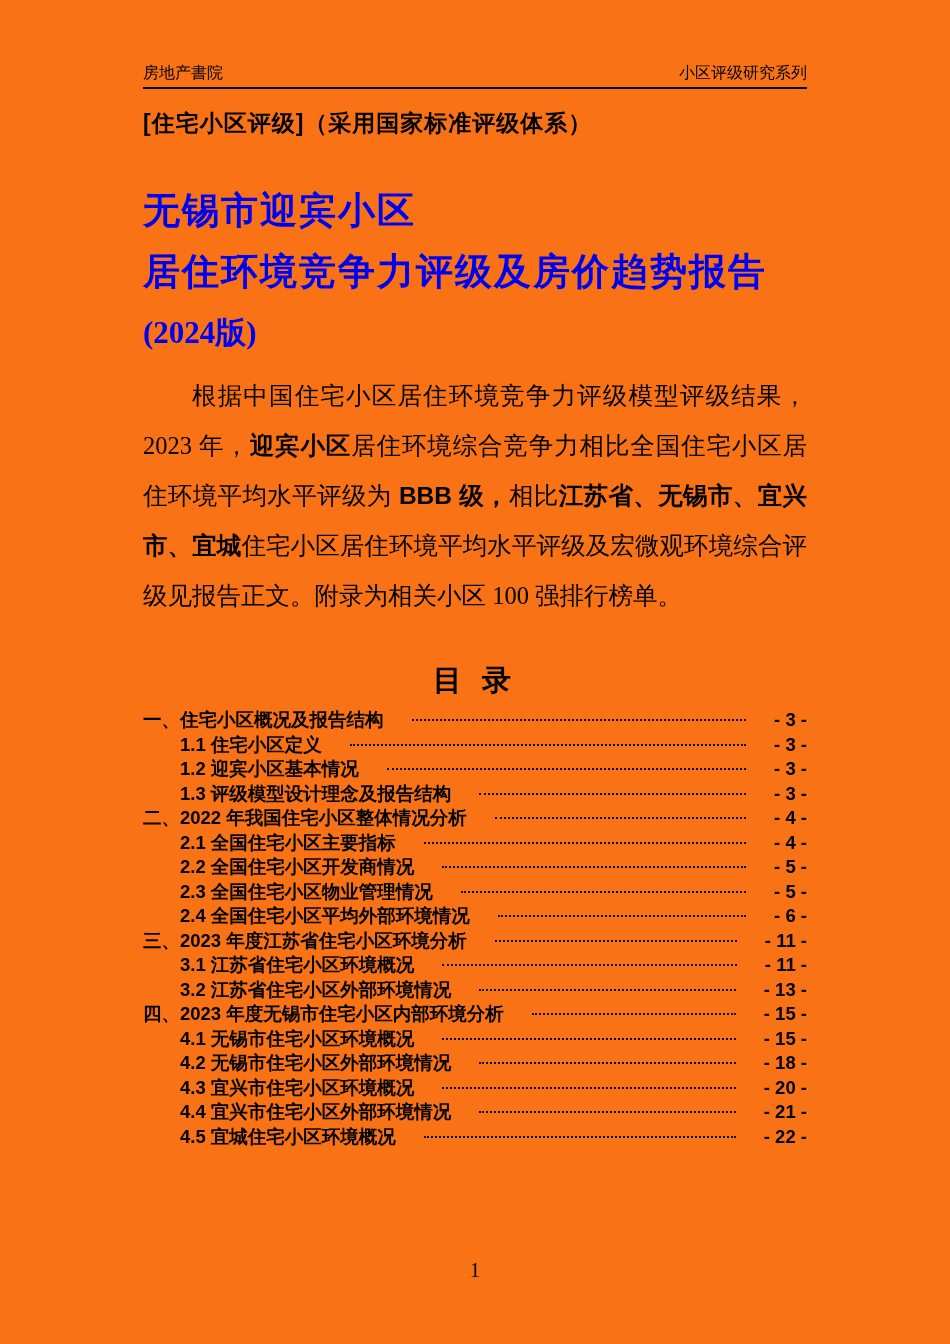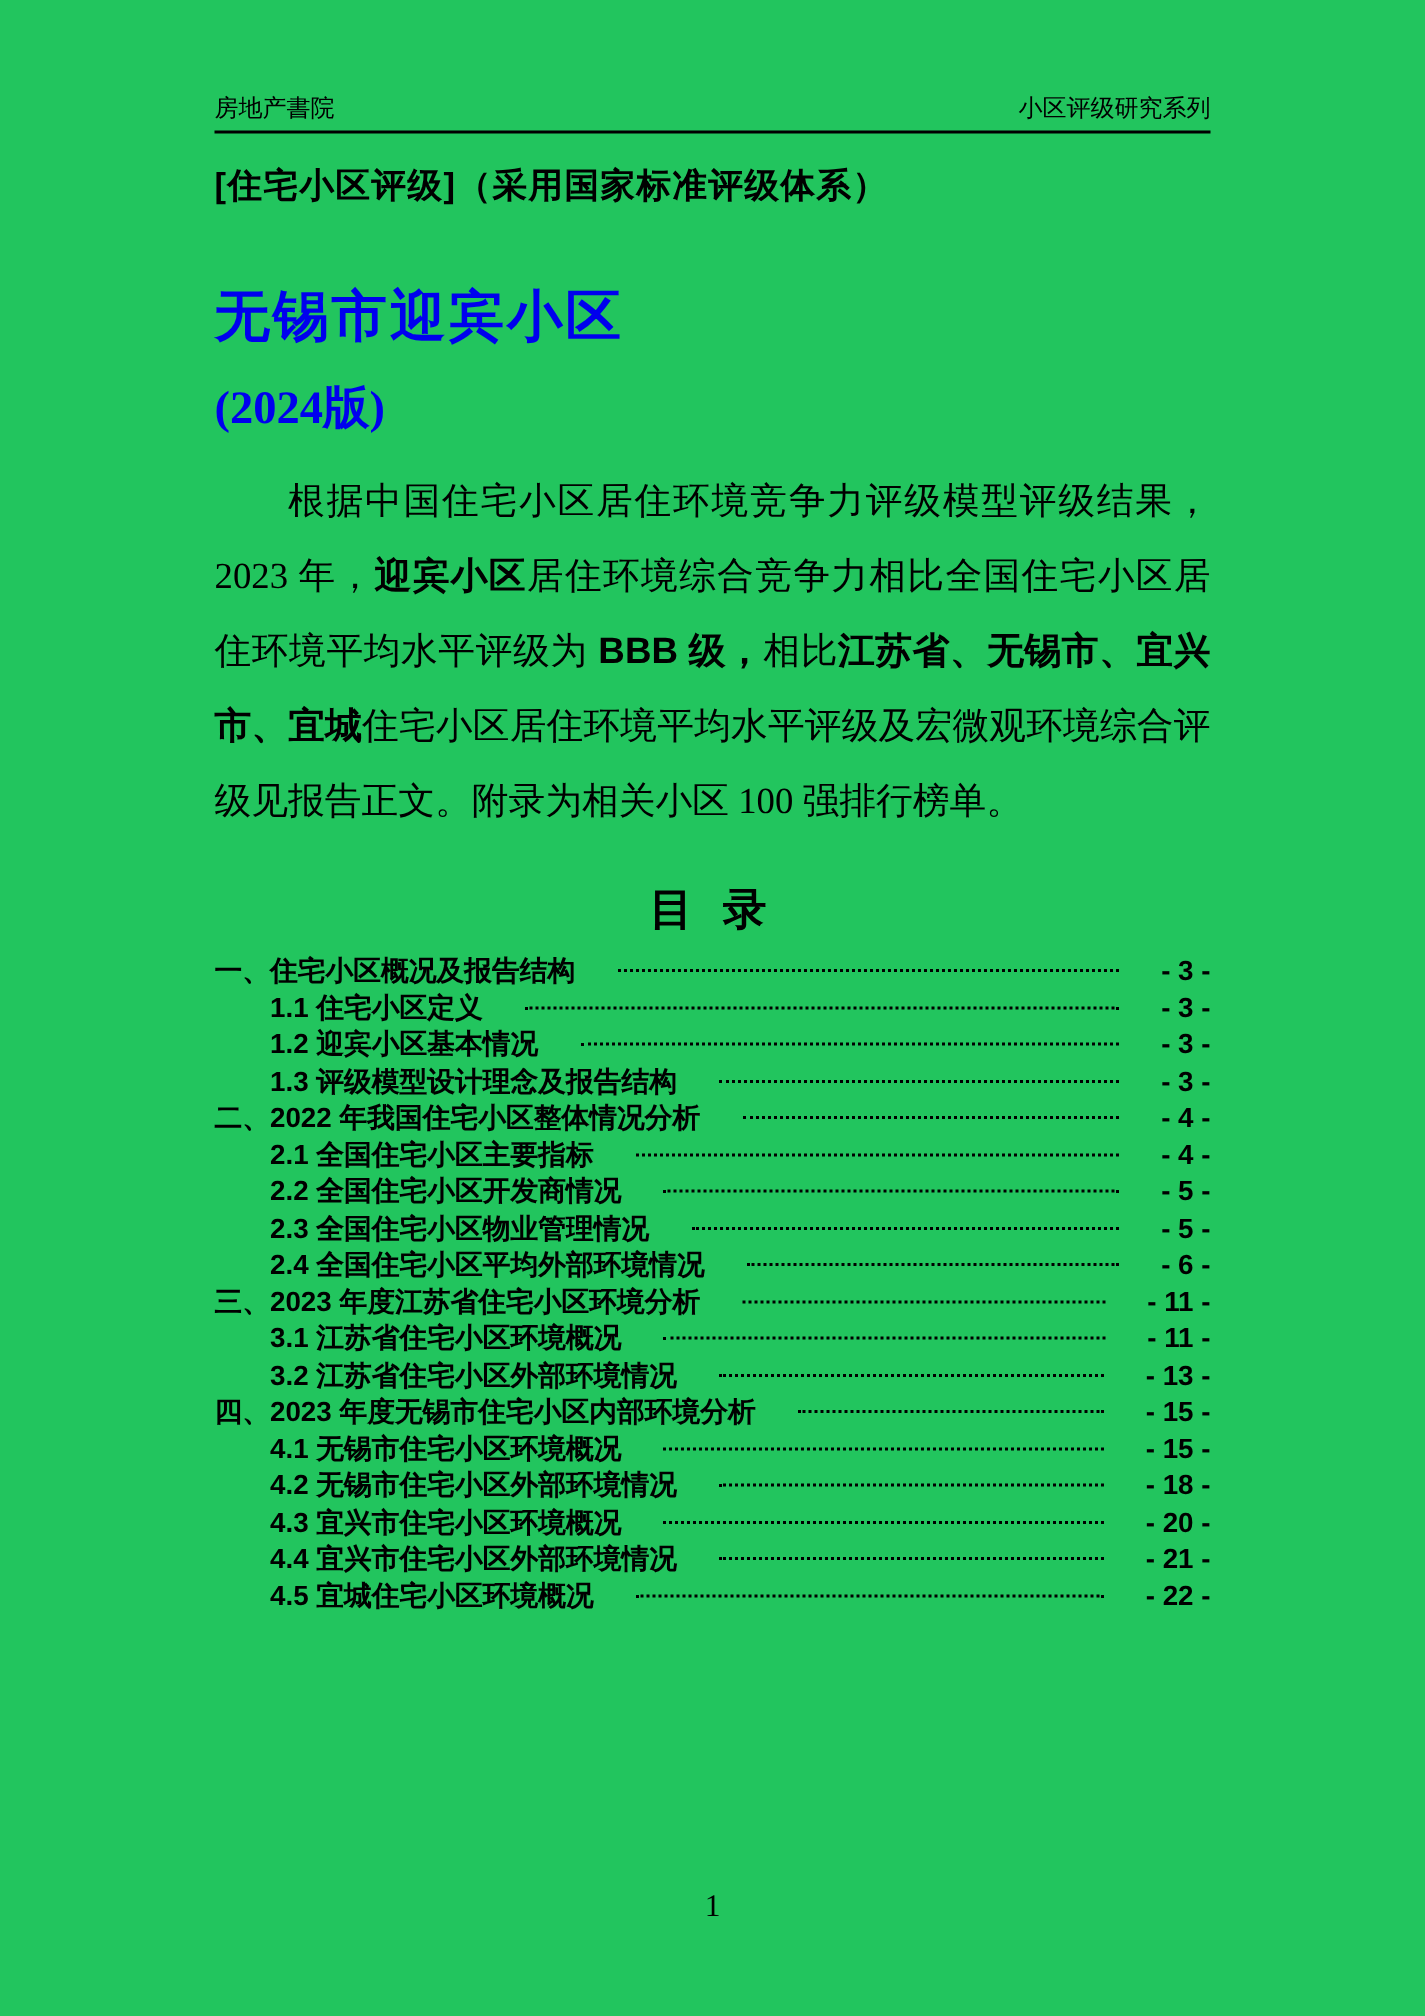--- a/index.html
+++ b/index.html
@@ -4,21 +4,21 @@
 <style>
   * { margin: 0; padding: 0; box-sizing: border-box; }
   html, body { background: #ffffff; }
   body { font-family: "Liberation Serif", serif; color: #000; }
 
   .page {
     position: relative;
     width: 950px;
     height: 1344px;
     margin: 0 auto;
-    background: #22c55e;
+    background: #f97316;
     overflow: hidden;
   }
   .content {
     position: absolute;
     left: 143px;
     right: 143px;
     top: 0;
   }
 
   
@@ -89,21 +89,21 @@
     text-indent: 2em;
     font-family: "Liberation Serif", serif;
   }
   .summary-para .seg-bold {
     font-family: "Liberation Sans", sans-serif;
     font-weight: bold;
   }
 
   
   .toc-heading {
-    margin-top: 28px;
+    margin-top: 40px;
     text-align: center;
     font-family: "Liberation Sans", sans-serif;
     font-weight: bold;
     font-size: 29px;
     letter-spacing: 6px;
     line-height: 38px;
   }
   .toc-list { margin-top: 9px; }
   .toc-row {
     display: flex;
@@ -147,20 +147,21 @@
     <div class="header-row">
       <span>房地产書院</span>
       <span>小区评级研究系列</span>
     </div>
     <hr class="header-rule">
 
     <div class="tagline">[住宅小区评级]（采用国家标准评级体系）</div>
 
     <div class="title-block">
       <div class="title-line1" style="color: rgb(0, 0, 238);">无锡市迎宾小区</div>
+      <div class="title-line2" style="color: rgb(0, 0, 238);">居住环境竞争力评级及房价趋势报告</div>
       <div class="title-line3" style="color: rgb(0, 0, 238);">(2024版)</div>
     </div>
 
     <p class="summary-para"><span class="seg-regular">根据中国住宅小区居住环境竞争力评级模型评级结果，2023 年，</span><span class="seg-bold">迎宾小区</span><span class="seg-regular">居住环境综合竞争力相比全国住宅小区居住环境平均水平评级为</span><span class="seg-bold"> BBB 级，</span><span class="seg-regular">相比</span><span class="seg-bold">江苏省、无锡市、宜兴市、宜城</span><span class="seg-regular">住宅小区居住环境平均水平评级及宏微观环境综合评级见报告正文。附录为相关小区 100 强排行榜单。</span></p>
 
     <div class="toc-heading">目 录</div>
     <div class="toc-list">
         <div class="toc-row level-1">
           <span class="toc-label">一、住宅小区概况及报告结构</span>
           <span class="toc-dots"></span>

